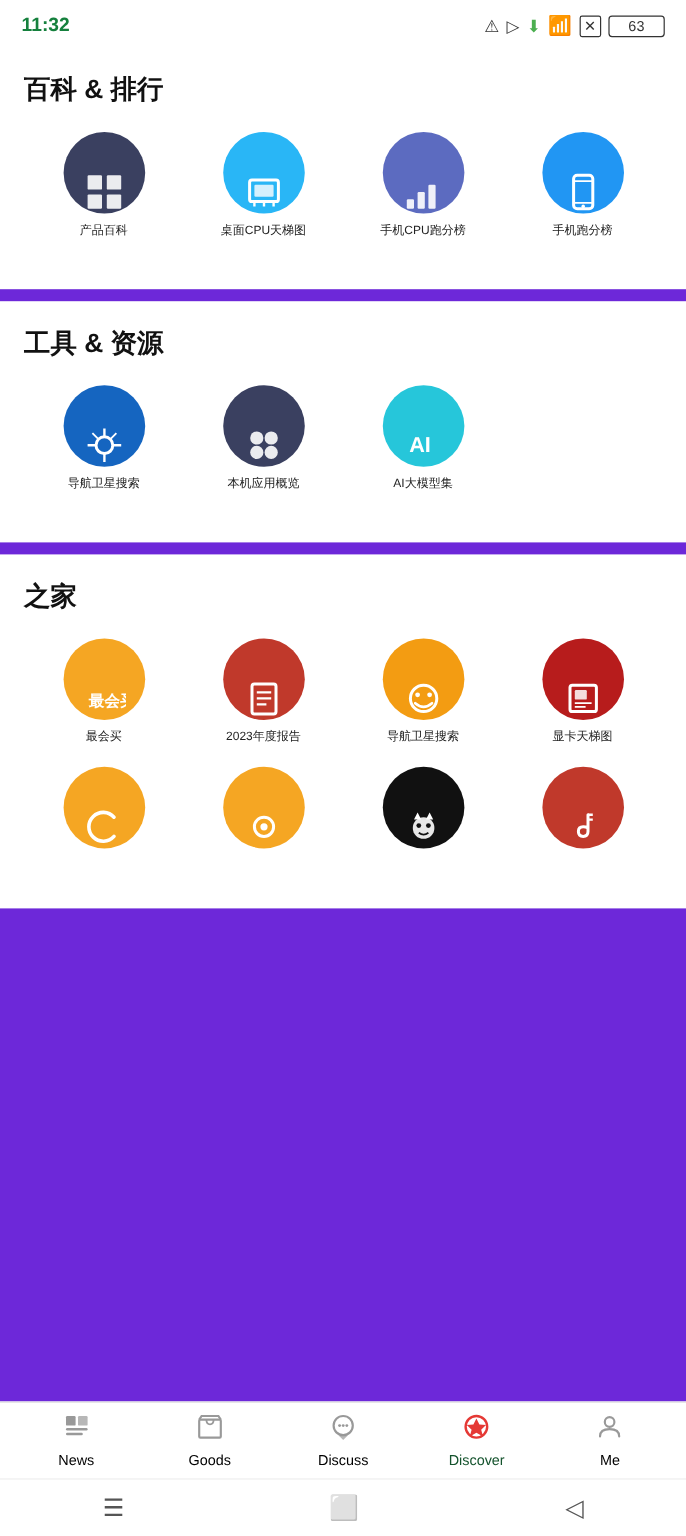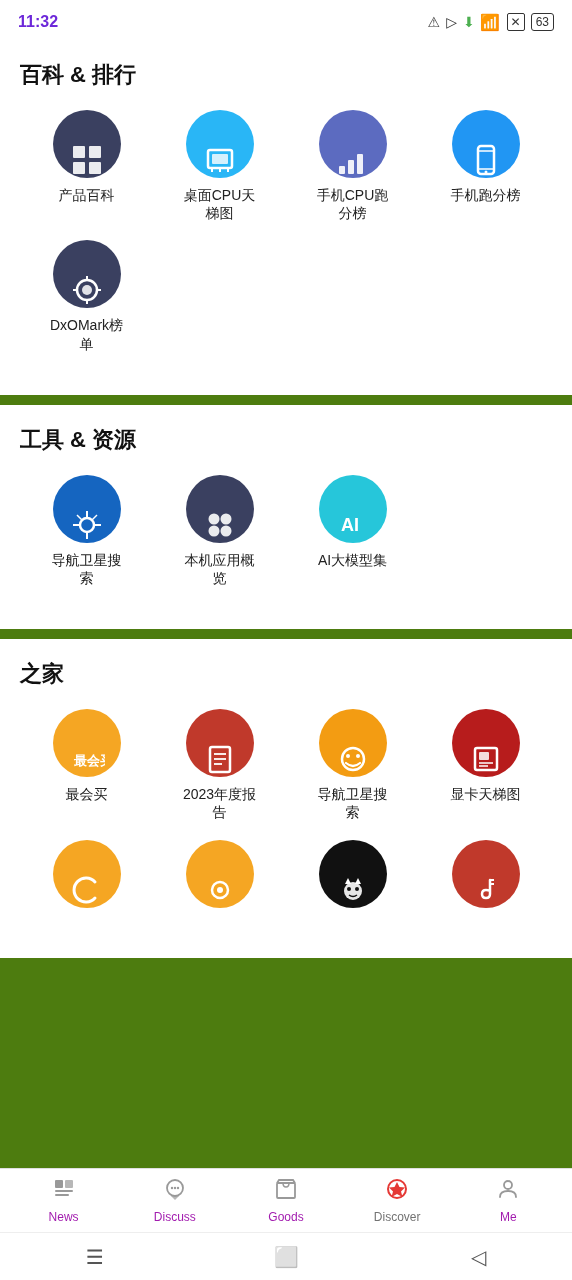--- a/index.html
+++ b/index.html
@@ -18,37 +18,37 @@
       background: #fff;
       display: flex;
       justify-content: space-between;
       align-items: center;
       padding: 8px 18px 4px 18px;
       height: 40px;
     }
     .status-time {
       font-size: 16px;
       font-weight: 600;
-      color: #6d28d9;
+      color: #15803d;
     }
     .status-icons {
       display: flex;
       align-items: center;
       gap: 6px;
     }
     .status-icons span {
       font-size: 13px;
       color: #333;
     }
 
     
     .scroll-content {
       flex: 1;
       overflow-y: auto;
-      background: #4d7c0f;
+      background: #6d28d9;
     }
 
     
     .section {
       background: #fff;
       margin-bottom: 10px;
       padding: 20px 20px 24px 20px;
     }
     .section-title {
       font-size: 22px;
@@ -75,21 +75,21 @@
       width: 68px;
       height: 68px;
       border-radius: 50%;
       display: flex;
       align-items: flex-end;
       justify-content: center;
       margin-bottom: 8px;
       font-size: 28px;
     }
     .icon-label {
-      font-size: 14px;
+      font-size: 10px;
       color: #222;
       text-align: center;
       line-height: 1.3;
       max-width: 80px;
     }
 
     
     .bg-dark-blue { background: #3a4060; }
     .bg-cyan { background: #29b6f6; }
     .bg-dark-gray { background: #4a5568; }
@@ -122,23 +122,23 @@
       cursor: pointer;
       flex: 1;
     }
     .nav-icon {
       font-size: 22px;
       color: #999;
     }
     .nav-icon.active { color: #e53935; }
     .nav-label {
       font-size: 12px;
-      color: #a21caf;
-    }
-    .nav-label.active { color: #737373; }
+      color: #000000;
+    }
+    .nav-label.active { color: #14532d; }
 
     
     .system-nav {
       background: #fff;
       display: flex;
       justify-content: space-around;
       align-items: center;
       height: 48px;
       border-top: 1px solid #eee;
     }
@@ -158,21 +158,21 @@
     <span style="font-size:14px;">⚠</span>
 
     <span style="font-size:14px;">▷</span>
 
     <span style="font-size:14px;color:#4caf50;">⬇</span>
 
     <span style="font-size:16px;">📶</span>
 
     <span style="font-size:12px;border:1.5px solid #333;padding:1px 3px;border-radius:2px;">✕</span>
 
-    <span style="font-size:12px;border:1.5px solid #333;padding:1px 4px;border-radius:3px;">63</span>
+    <span style="font-size:12px;border:1.5px solid #333;padding:1px 16px;border-radius:3px;">63</span>
   </div>
 </div>
 
 <div class="scroll-content">
 
   <div class="section">
     <div class="section-title">百科 &amp; 排行</div>
     <div class="icon-grid">
 
       <div class="icon-item">
@@ -217,33 +217,20 @@
           <svg width="36" height="36" viewBox="0 0 36 36" fill="none">
             <rect x="10" y="4" width="16" height="28" rx="3" stroke="white" stroke-width="2.5" fill="none"></rect>
             <line x1="10" y1="9" x2="26" y2="9" stroke="white" stroke-width="1.5"></line>
             <line x1="10" y1="27" x2="26" y2="27" stroke="white" stroke-width="1.5"></line>
             <circle cx="18" cy="30" r="1.5" fill="white"></circle>
           </svg>
         </div>
         <span class="icon-label">手机跑分榜</span>
       </div>
 
-      <div class="icon-item">
-        <div class="icon-circle bg-dark-blue">
-          <svg width="36" height="36" viewBox="0 0 36 36" fill="none">
-            <circle cx="18" cy="18" r="10" stroke="white" stroke-width="2.5" fill="none"></circle>
-            <circle cx="18" cy="18" r="5" fill="white" opacity="0.85"></circle>
-            <line x1="18" y1="4" x2="18" y2="8" stroke="white" stroke-width="2"></line>
-            <line x1="18" y1="28" x2="18" y2="32" stroke="white" stroke-width="2"></line>
-            <line x1="4" y1="18" x2="8" y2="18" stroke="white" stroke-width="2"></line>
-            <line x1="28" y1="18" x2="32" y2="18" stroke="white" stroke-width="2"></line>
-          </svg>
-        </div>
-        <span class="icon-label">DxOMark榜单</span>
-      </div>
 
     </div>
   </div>
 
   <div class="section">
     <div class="section-title">工具 &amp; 资源</div>
     <div class="icon-grid">
 
 
       <div class="icon-item">
@@ -395,47 +382,47 @@
   <div class="nav-item">
     <div class="nav-icon">
       <svg width="24" height="24" viewBox="0 0 24 24" fill="none">
         <rect x="3" y="3" width="8" height="8" rx="1" fill="#999"></rect>
         <rect x="13" y="3" width="8" height="8" rx="1" fill="#999" opacity="0.7"></rect>
         <rect x="3" y="13" width="18" height="2" rx="1" fill="#999"></rect>
         <rect x="3" y="17" width="14" height="2" rx="1" fill="#999"></rect>
       </svg>
     </div>
     <span class="nav-label">News</span>
+  </div>
+
+  <div class="nav-item">
+    <div class="nav-icon">
+      <svg width="24" height="24" viewBox="0 0 24 24" fill="none">
+        <path d="M3 6 L5 3 L19 3 L21 6" stroke="#999" stroke-width="1.8" fill="none"></path>
+        <rect x="3" y="6" width="18" height="15" rx="1" stroke="#999" stroke-width="1.8" fill="none"></rect>
+        <path d="M9 6 Q9 10 12 10 Q15 10 15 6" stroke="#999" stroke-width="1.5" fill="none"></path>
+      </svg>
+    </div>
+    <span class="nav-label">Goods</span>
   </div>
 
   <div class="nav-item">
     <div class="nav-icon">
       <svg width="24" height="24" viewBox="0 0 24 24" fill="none">
         <circle cx="12" cy="11" r="8" stroke="#999" stroke-width="1.8" fill="none"></circle>
         <path d="M8 19 L12 23 L16 19" fill="#999" opacity="0.7"></path>
         <circle cx="9" cy="11" r="1.2" fill="#999"></circle>
         <circle cx="12" cy="11" r="1.2" fill="#999"></circle>
         <circle cx="15" cy="11" r="1.2" fill="#999"></circle>
       </svg>
     </div>
     <span class="nav-label">Discuss</span>
   </div>
 
   <div class="nav-item">
-    <div class="nav-icon">
-      <svg width="24" height="24" viewBox="0 0 24 24" fill="none">
-        <path d="M3 6 L5 3 L19 3 L21 6" stroke="#999" stroke-width="1.8" fill="none"></path>
-        <rect x="3" y="6" width="18" height="15" rx="1" stroke="#999" stroke-width="1.8" fill="none"></rect>
-        <path d="M9 6 Q9 10 12 10 Q15 10 15 6" stroke="#999" stroke-width="1.5" fill="none"></path>
-      </svg>
-    </div>
-    <span class="nav-label">Goods</span>
-  </div>
-
-  <div class="nav-item">
     <div class="nav-icon active">
       <svg width="24" height="24" viewBox="0 0 24 24" fill="none">
         <circle cx="12" cy="12" r="9" stroke="#e53935" stroke-width="2" fill="none"></circle>
         <polygon points="12,5 14.5,10 20,10.5 16,14.5 17.5,20 12,17 6.5,20 8,14.5 4,10.5 9.5,10" fill="#e53935"></polygon>
       </svg>
     </div>
     <span class="nav-label active">Discover</span>
   </div>
 
   <div class="nav-item">

